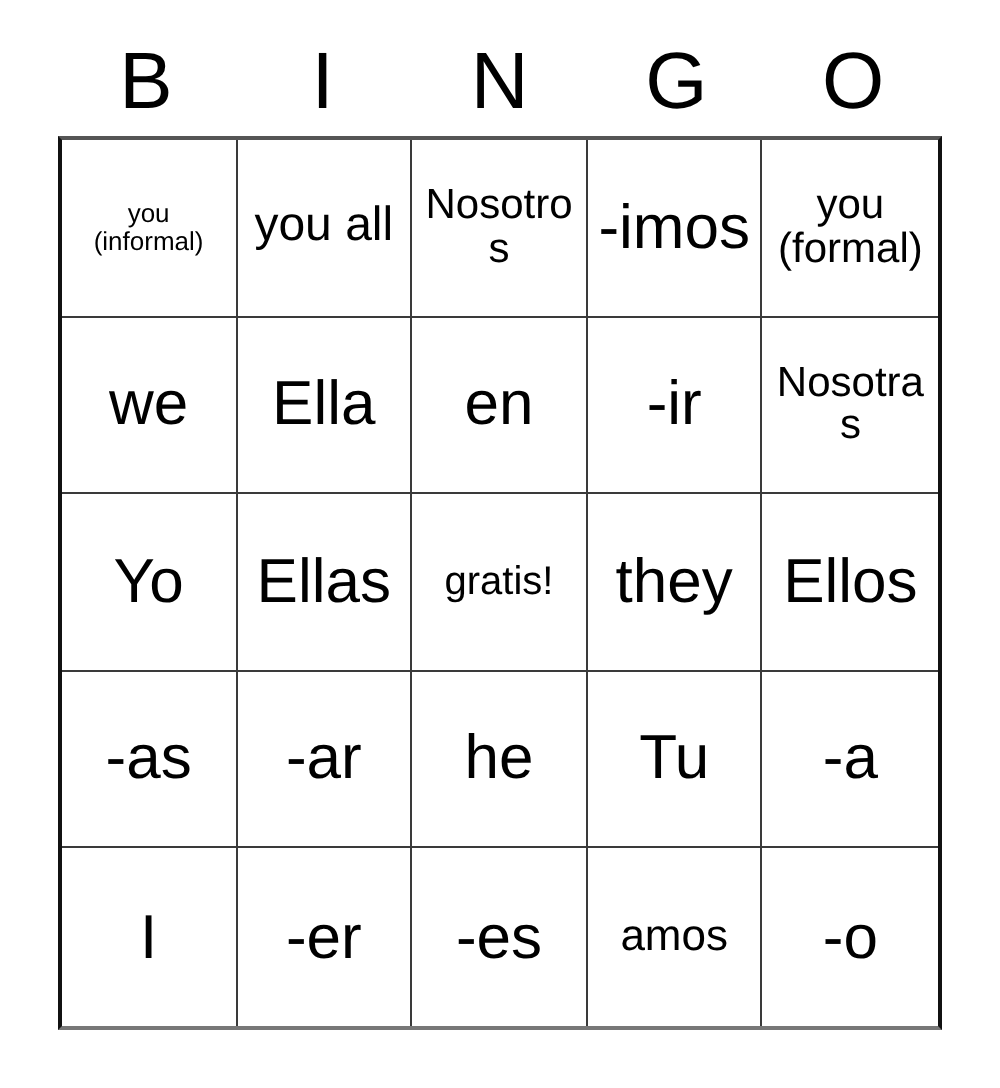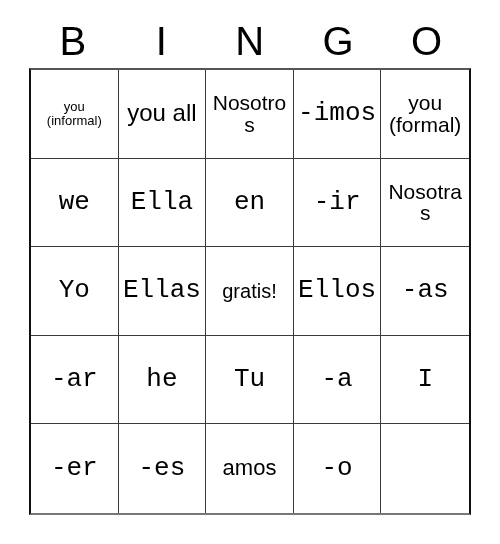--- a/index.html
+++ b/index.html
@@ -80,21 +80,21 @@
   .cell-text {
     display: block;
     width: 100%;
     line-height: 1.04;
     word-break: break-word;
     color: #000000;
   }
 
   
   .sz-xl   { font-size: 24px; }
-  .sz-lg   { font-size: 26px; font-family: Liberation Mono, monospace; }
+  .sz-lg   { font-size: 31px; }
   .sz-md   { font-size: 22px; }
   .sz-sm   { font-size: 20px; }
   .sz-xs   { font-size: 21px; }
   .sz-xxs  { font-size: 13px; }
 </style>
 </head>
 <body>
 
 <div class="card">
 
@@ -140,20 +140,23 @@
       <div class="cell">
         <span class="cell-text sz-lg">Yo</span>
       </div>
       <div class="cell">
         <span class="cell-text sz-lg">Ellas</span>
       </div>
       <div class="cell">
         <span class="cell-text sz-sm">gratis!</span>
       </div>
       <div class="cell">
+        <span class="cell-text sz-lg">they</span>
+      </div>
+      <div class="cell">
         <span class="cell-text sz-lg">Ellos</span>
       </div>
       <div class="cell">
         <span class="cell-text sz-lg">-as</span>
       </div>
       <div class="cell">
         <span class="cell-text sz-lg">-ar</span>
       </div>
       <div class="cell">
         <span class="cell-text sz-lg">he</span>

